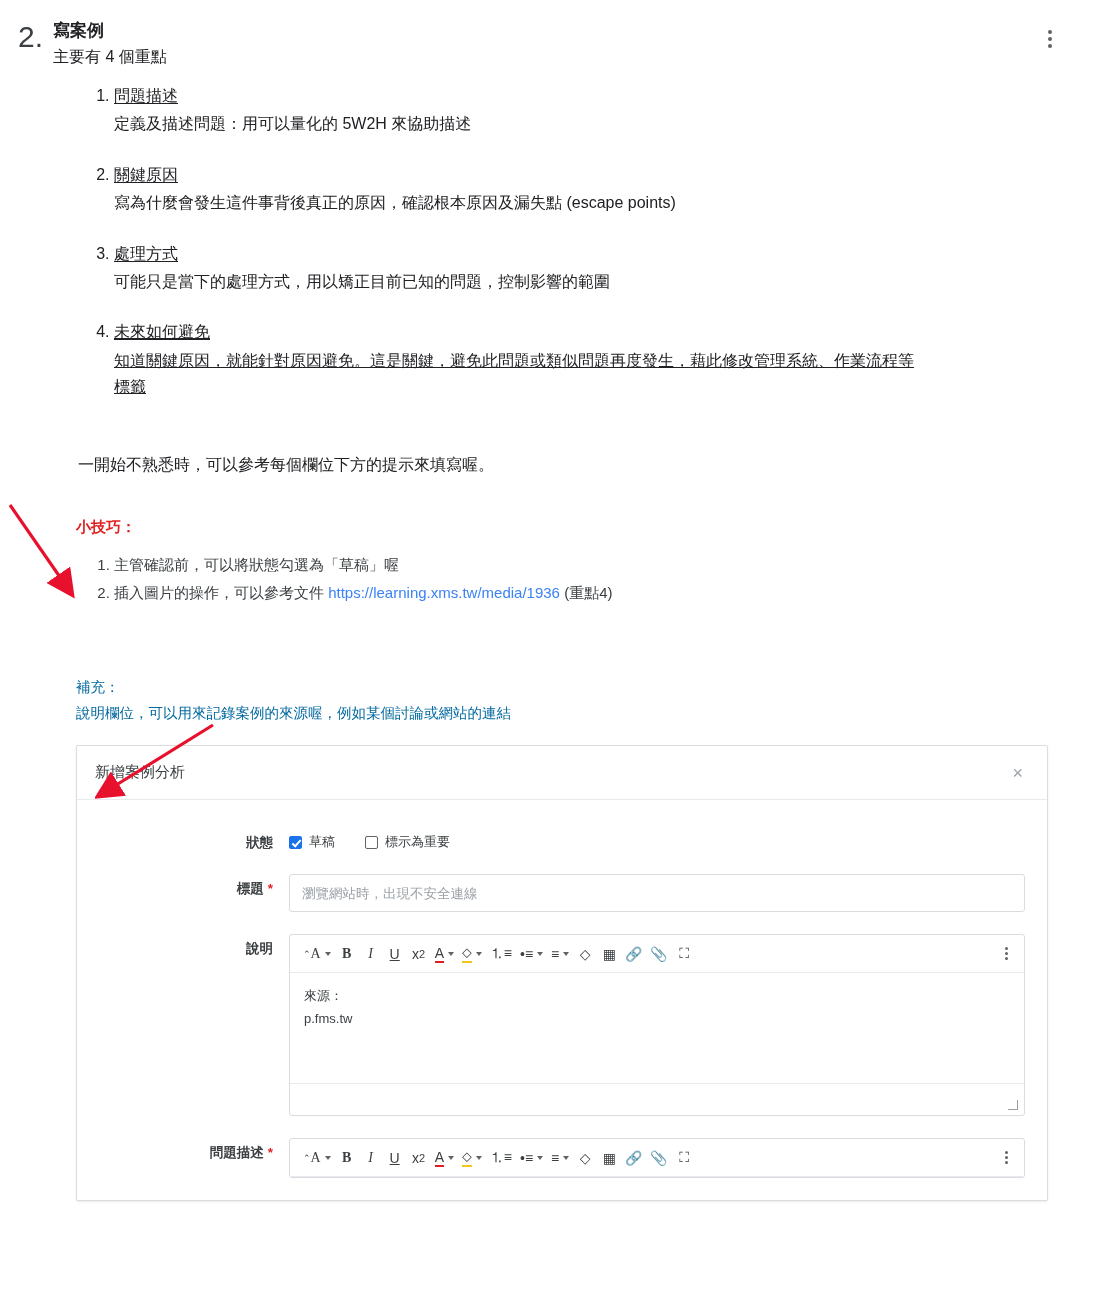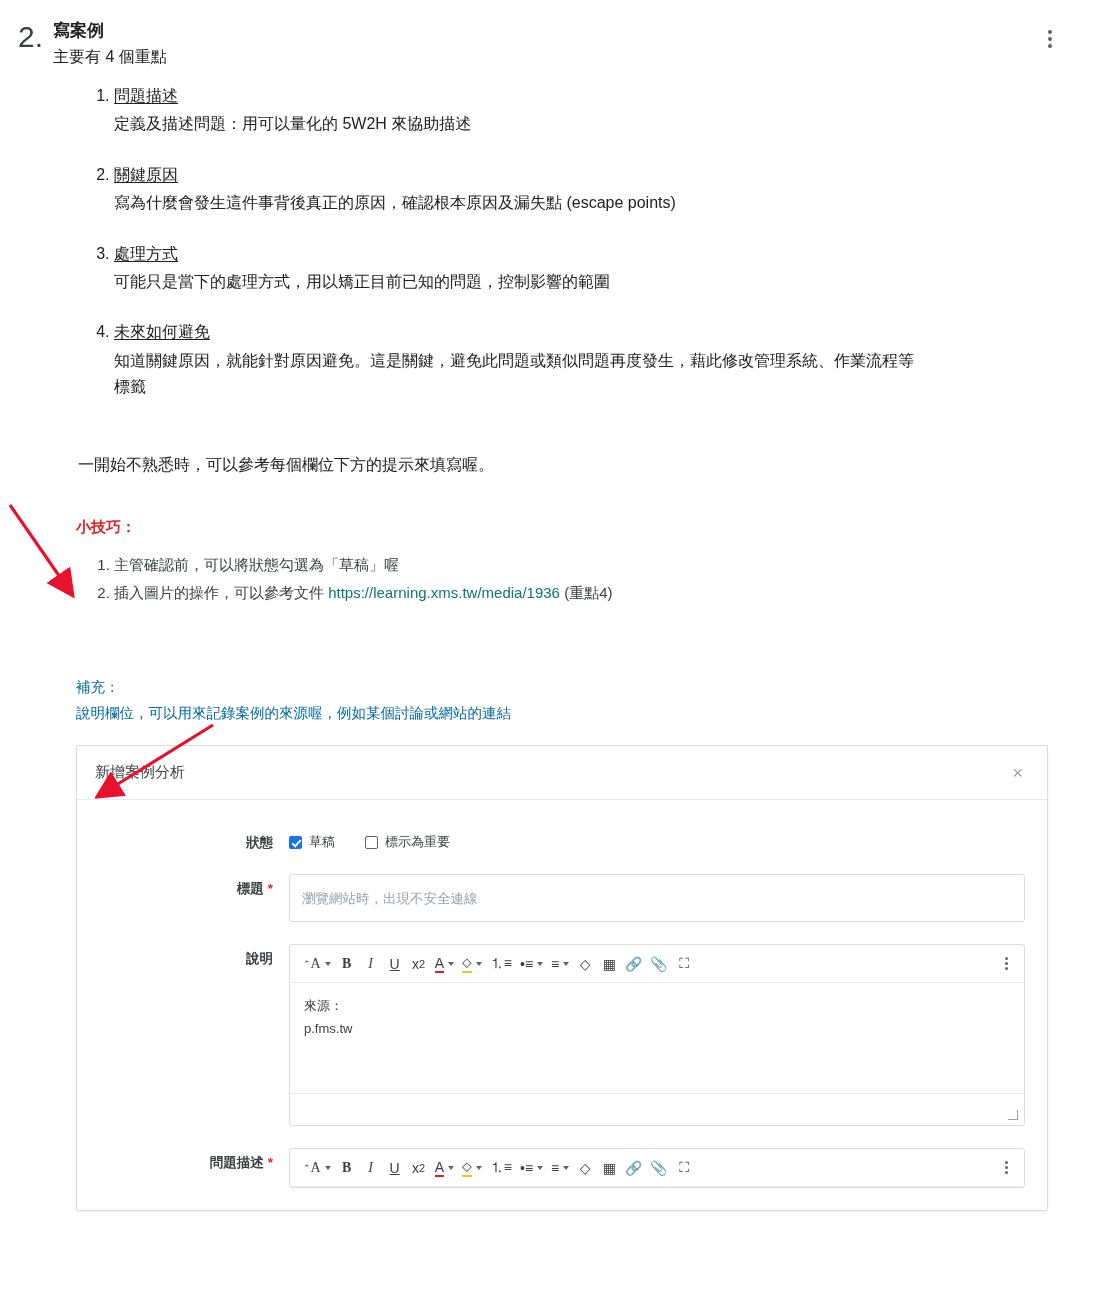--- a/index.html
+++ b/index.html
@@ -69,21 +69,21 @@
 
   ol.main-list {
     margin: 14px 0 0 0;
     padding-left: 96px;
     font-size: 16px;
     line-height: 1.65;
   }
   ol.main-list > li {
     margin-bottom: 24px;
   }
-  ol.main-list > li:last-child { margin-bottom: 12px; }
+  ol.main-list > li:last-child { margin-bottom: 12px; text-decoration: underline; }
   .item-title {
     text-decoration: underline;
     text-underline-offset: 2px;
   }
   .item-body {
     display: block;
     margin-top: 2px;
     max-width: 915px;
   }
   .item-extra {
@@ -104,21 +104,21 @@
   }
 
   ol.tip-list {
     margin: 14px 0 0 0;
     padding-left: 96px;
     font-size: 15px;
     line-height: 1.9;
     color: #3c4043;
   }
   ol.tip-list a {
-    color: #0f766e;
+    color: #3b82f6;
     text-decoration: none;
   }
 
   .supp {
     margin: 66px 0 0 58px;
     font-size: 14.5px;
     color: #0369a1;
     line-height: 1.85;
   }
 
@@ -209,21 +209,21 @@
     position: absolute;
     left: 4px; top: 1px;
     width: 3px; height: 7px;
     border: solid #fff;
     border-width: 0 2px 2px 0;
     transform: rotate(42deg);
   }
 
   .text-input {
     width: 100%;
-    height: 48px;
+    height: 38px;
     border: 1px solid #dadce0;
     border-radius: 3px;
     padding: 0 12px;
     font-size: 13.5px;
     color: #5f6368;
     font-family: "Liberation Sans", sans-serif;
     background: #fff;
   }
   .text-input::placeholder { color: #9aa0a6; }
 

